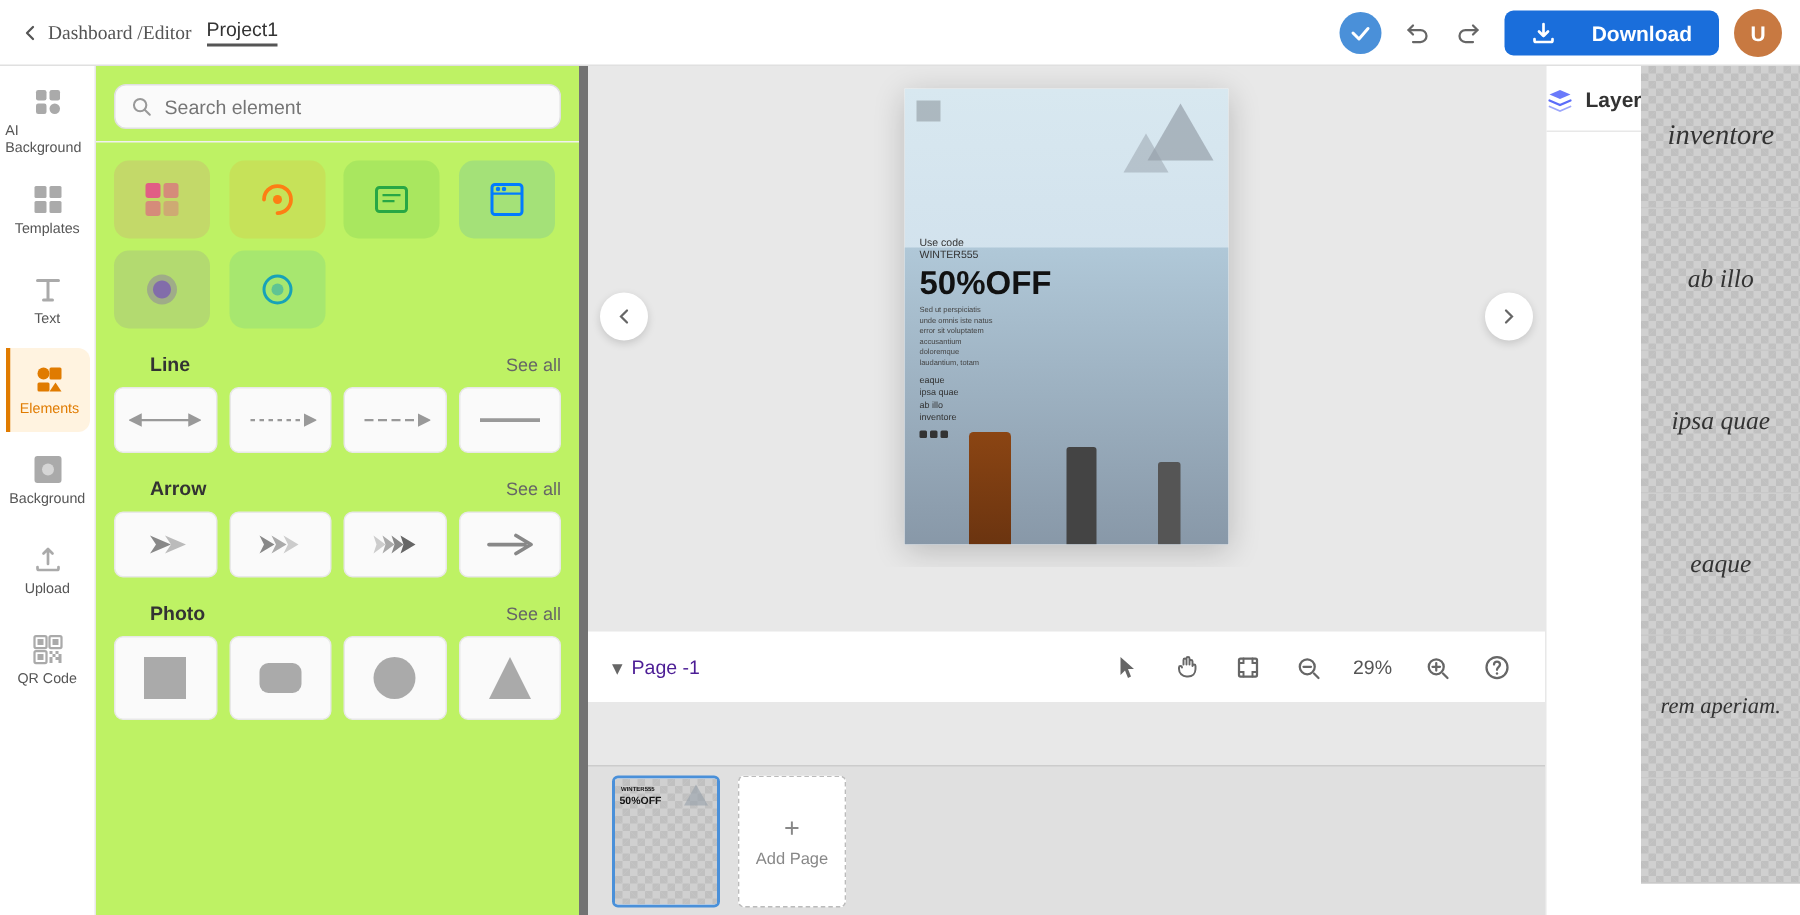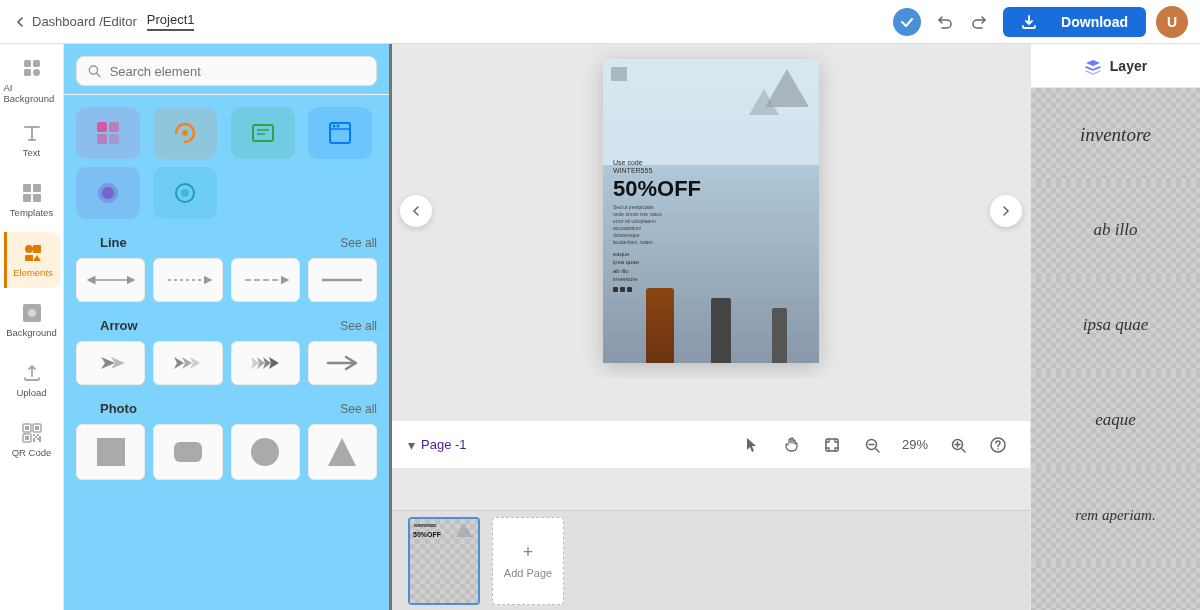--- a/index.html
+++ b/index.html
@@ -12,21 +12,21 @@
       border-bottom: 1px solid #e0e0e0;
       display: flex;
       align-items: center;
       padding: 0 12px;
       gap: 10px;
       flex-shrink: 0;
       z-index: 10;
     }
     .topbar-back {
       display: flex; align-items: center; gap: 4px;
-      color: #555; font-size: 13px; cursor: pointer;
+      color: #555; font-size: 13px; cursor: pointer; font-family: Liberation Serif, serif;
     }
     .topbar-back svg { width: 16px; height: 16px; }
     .topbar-title {
       font-size: 13px; color: #333; font-weight: 500;
       border-bottom: 2px solid #555; padding-bottom: 2px;
     }
     .topbar-spacer { flex: 1; }
     .topbar-sync {
       width: 28px; height: 28px; background: #4A90D9; border-radius: 50%;
       display: flex; align-items: center; justify-content: center;
@@ -73,22 +73,22 @@
       display: flex; flex-direction: column; align-items: center; justify-content: center;
       gap: 3px; cursor: pointer; border-radius: 8px; color: #555; font-size: 10px;
     }
     .tool-item.active { background: #fff3e0; color: #e07b00; border-left: 3px solid #e07b00; border-radius: 0 8px 8px 0; }
     .tool-item svg { width: 22px; height: 22px; }
     .tool-label { font-size: 9.5px; font-weight: 500; }
 
     
     .elements-panel {
       width: 328px;
-      background: #7dd3fc;
-      border-right: 3px solid #737373;
+      background: #bef264;
+      border-right: 6px solid #737373;
       display: flex;
       flex-direction: column;
       overflow: hidden;
       flex-shrink: 0;
     }
     .search-bar {
       padding: 12px 12px 8px;
       border-bottom: 1px solid #f0f0f0;
     }
     .search-input-wrap {
@@ -296,21 +296,21 @@
       gap: 4px; cursor: pointer; color: #888; font-size: 11px; flex-shrink: 0;
     }
     .add-page-icon { font-size: 18px; color: #888; }
 
     
     .right-panel {
       width: 170px;
       background: #fff;
       border-left: 1px solid #e8e8e8;
       display: flex;
-      flex-direction: column;
+      flex-direction: row;
       flex-shrink: 0;
     }
     .right-panel-header {
       height: 44px;
       display: flex; align-items: center; justify-content: center;
       border-bottom: 1px solid #e8e8e8;
       gap: 8px;
       font-size: 14px; font-weight: 600; color: #333;
     }
     .layer-items {
@@ -393,32 +393,32 @@
       <svg width="22" height="22" viewBox="0 0 22 22" fill="none">
         <rect x="3" y="3" width="7" height="7" rx="1.5" fill="#aaa"></rect>
         <rect x="12" y="3" width="7" height="7" rx="1.5" fill="#aaa"></rect>
         <rect x="3" y="12" width="7" height="7" rx="1.5" fill="#aaa"></rect>
         <circle cx="15.5" cy="15.5" r="3.5" fill="#aaa"></circle>
       </svg>
       <span class="tool-label">AI Background</span>
     </div>
     <div class="tool-item">
       <svg width="22" height="22" viewBox="0 0 22 22" fill="none">
-        <path d="M4 5h14M11 5v13M8 18h6" stroke="#aaa" stroke-width="2" stroke-linecap="round"></path>
-      </svg>
-      <span class="tool-label">Text</span>
-    </div>
-    <div class="tool-item">
-      <svg width="22" height="22" viewBox="0 0 22 22" fill="none">
         <rect x="2" y="2" width="8" height="8" rx="1" fill="#aaa"></rect>
         <rect x="12" y="2" width="8" height="8" rx="1" fill="#aaa"></rect>
         <rect x="2" y="12" width="8" height="8" rx="1" fill="#aaa"></rect>
         <rect x="12" y="12" width="8" height="8" rx="1" fill="#aaa"></rect>
       </svg>
       <span class="tool-label">Templates</span>
+    </div>
+    <div class="tool-item">
+      <svg width="22" height="22" viewBox="0 0 22 22" fill="none">
+        <path d="M4 5h14M11 5v13M8 18h6" stroke="#aaa" stroke-width="2" stroke-linecap="round"></path>
+      </svg>
+      <span class="tool-label">Text</span>
     </div>
     <div class="tool-item active" style="border-left: 3px solid #e07b00; background: #fff3e0; color: #e07b00;">
       <svg width="22" height="22" viewBox="0 0 22 22" fill="none">
         <circle cx="7" cy="7" r="4" fill="#e07b00"></circle>
         <rect x="11" y="3" width="8" height="8" rx="1" fill="#e07b00"></rect>
         <rect x="3" y="13" width="8" height="6" rx="1" fill="#e07b00"></rect>
         <polygon points="15,13 19,19 11,19" fill="#e07b00"></polygon>
       </svg>
       <span class="tool-label" style="color:#e07b00;">Elements</span>
     </div>

